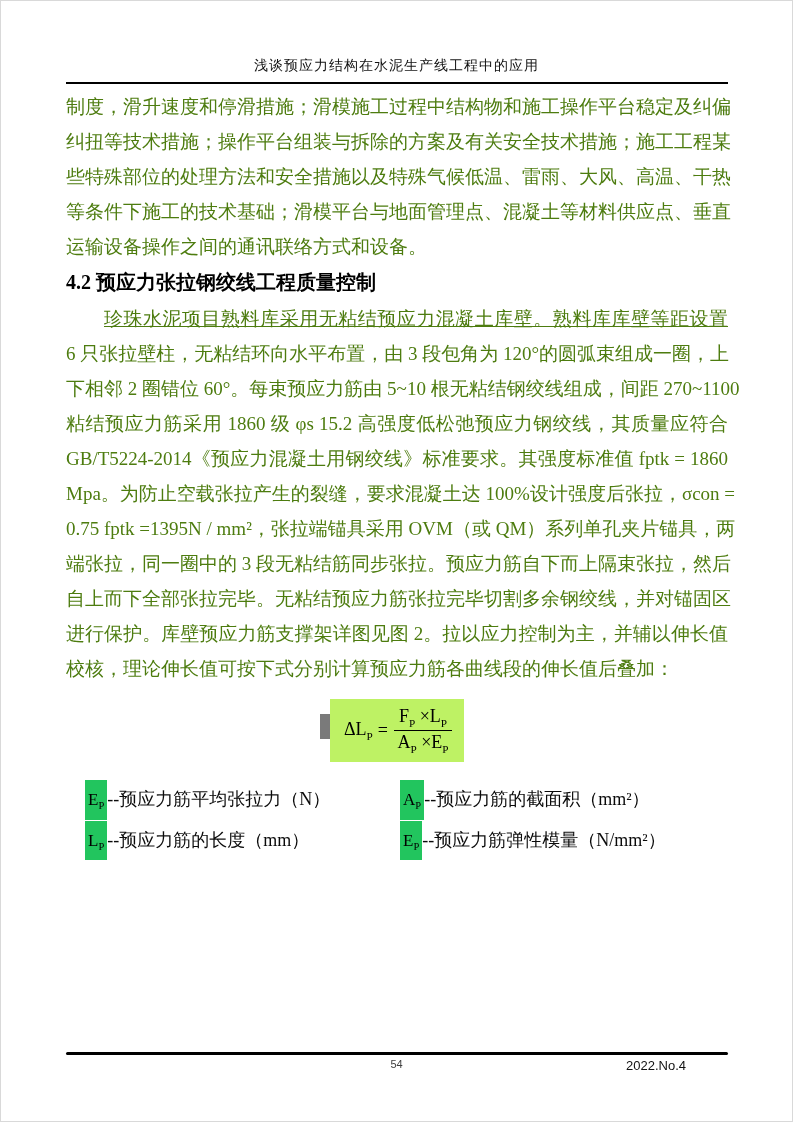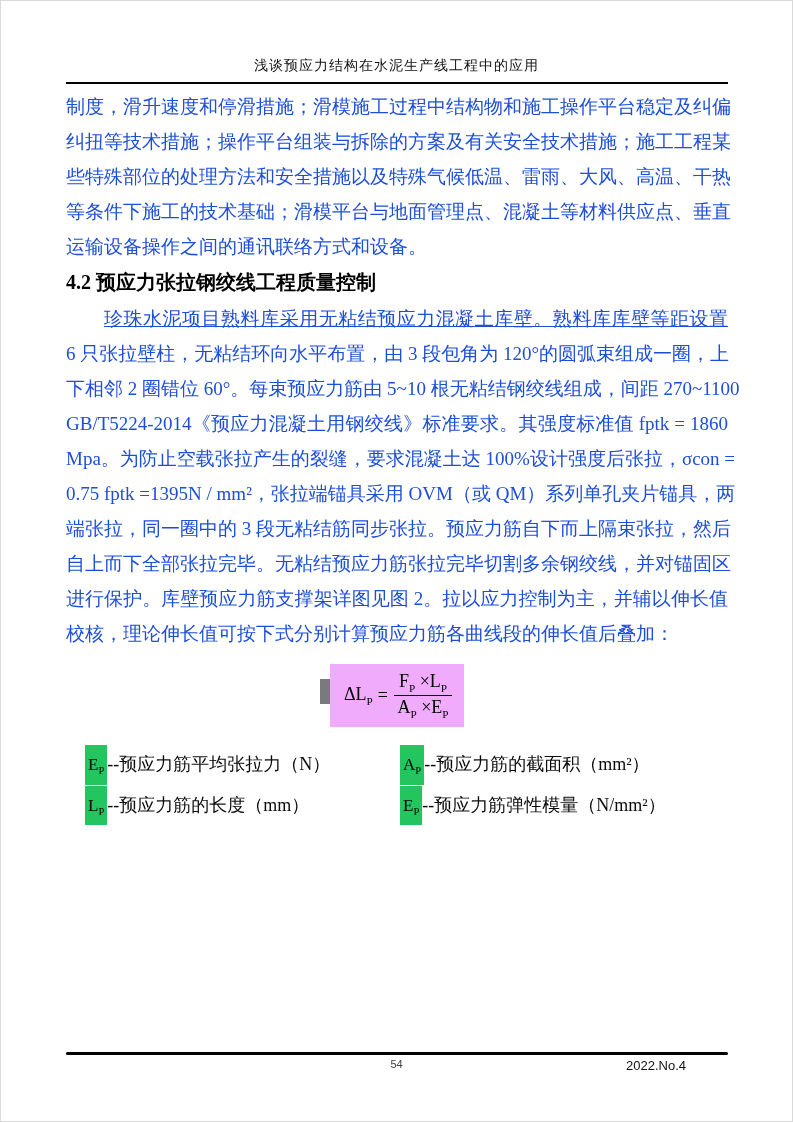--- a/index.html
+++ b/index.html
@@ -28,21 +28,21 @@
   }
   .content {
     margin: 5px 65px 0 66px;
   }
   .line {
     font-size: 19px;
     line-height: 35px;
     white-space: nowrap;
     text-align: justify;
     text-align-last: justify;
-    color: #1d4ed8;
+    color: #4d7c0f;
   }
   .line.end {
     text-align: left;
     text-align-last: left;
     white-space: normal;
   }
   .line.indent { text-indent: 2em; text-decoration: underline; }
   .section-heading {
     font-size: 20px;
     font-weight: bold;
@@ -50,21 +50,21 @@
     color: #000;
   }
   
   .formula-wrap {
     margin-top: 13px;
     text-align: center;
   }
   .formula-box {
     position: relative;
     display: inline-block;
-    background: #f0abfc;
+    background: #bef264;
     padding: 7px 12px 8px 14px;
     font-size: 18px;
     color: #000;
   }
   .formula-box::before {
     content: "";
     position: absolute;
     left: -10px;
     top: 15px;
     width: 10px;
@@ -141,20 +141,21 @@
     <div class="line">纠扭等技术措施；操作平台组装与拆除的方案及有关安全技术措施；施工工程某</div>
     <div class="line">些特殊部位的处理方法和安全措施以及特殊气候低温、雷雨、大风、高温、干热</div>
     <div class="line">等条件下施工的技术基础；滑模平台与地面管理点、混凝土等材料供应点、垂直</div>
     <div class="line end">运输设备操作之间的通讯联络方式和设备。</div>
 
     <div class="section-heading">4.2 预应力张拉钢绞线工程质量控制</div>
 
     <div class="line indent">珍珠水泥项目熟料库采用无粘结预应力混凝土库壁。熟料库库壁等距设置</div>
     <div class="line">6 只张拉壁柱，无粘结环向水平布置，由 3 段包角为 120°的圆弧束组成一圈，上</div>
     <div class="line">下相邻 2 圈错位 60°。每束预应力筋由 5~10 根无粘结钢绞线组成，间距 270~1100</div>
+    <div class="line">粘结预应力筋采用 1860 级 φs 15.2 高强度低松弛预应力钢绞线，其质量应符合</div>
     <div class="line">GB/T5224-2014《预应力混凝土用钢绞线》标准要求。其强度标准值 fptk = 1860</div>
     <div class="line">Mpa。为防止空载张拉产生的裂缝，要求混凝土达 100%设计强度后张拉，σcon =</div>
     <div class="line">0.75 fptk =1395N / mm²，张拉端锚具采用 OVM（或 QM）系列单孔夹片锚具，两</div>
     <div class="line">端张拉，同一圈中的 3 段无粘结筋同步张拉。预应力筋自下而上隔束张拉，然后</div>
     <div class="line">自上而下全部张拉完毕。无粘结预应力筋张拉完毕切割多余钢绞线，并对锚固区</div>
     <div class="line">进行保护。库壁预应力筋支撑架详图见图 2。拉以应力控制为主，并辅以伸长值</div>
     <div class="line end">校核，理论伸长值可按下式分别计算预应力筋各曲线段的伸长值后叠加：</div>
 
     <div class="formula-wrap">
       <div class="formula-box">

